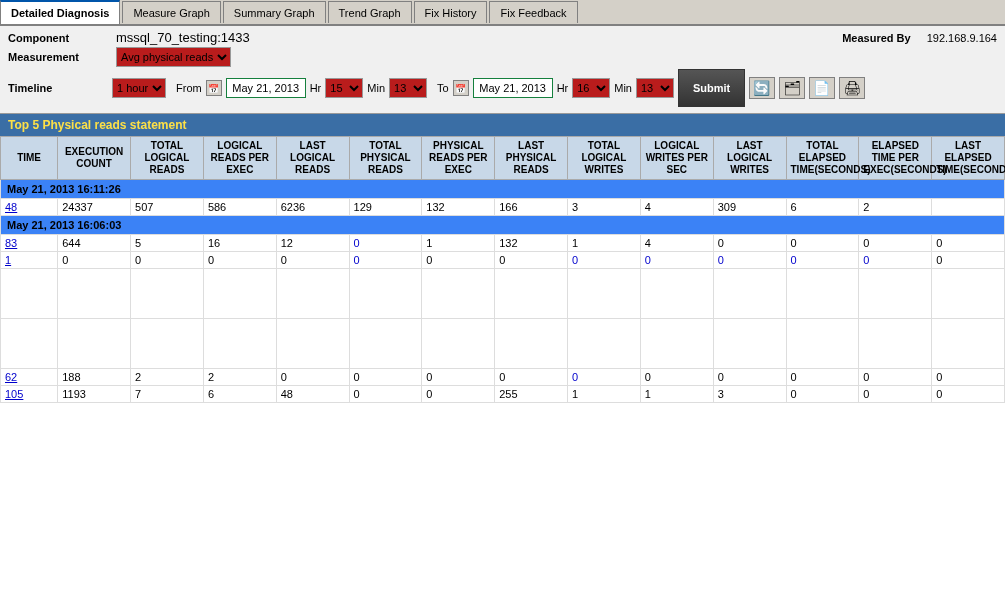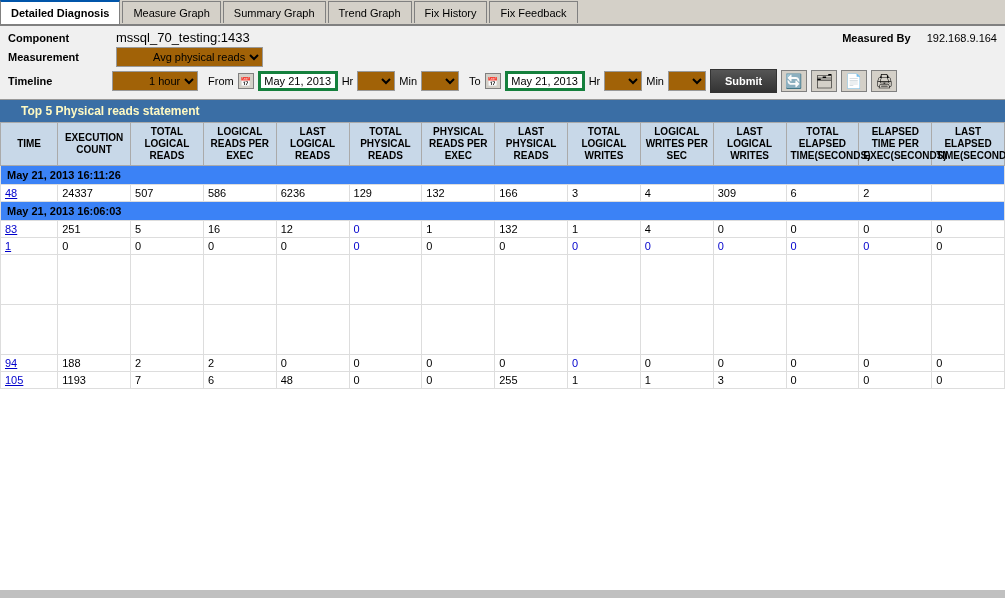--- a/index.html
+++ b/index.html
@@ -57,68 +57,67 @@
 
     .timeline-row {
       display: flex;
       gap: 4px;
       margin-top: 2px;
     }
     select {
       font-size: 11px;
       height: 20px;
       border: 1px solid #999;
-      background: #a16207;
-      padding-left: 32px;
+      background: #b91c1c;
     }
     .cal-icon {
       display: inline-block;
       width: 16px;
       height: 16px;
       background: #d4d0c8;
       border: 1px solid #808080;
       font-size: 9px;
       text-align: center;
       line-height: 16px;
       cursor: pointer;
     }
     .date-input {
       font-size: 11px;
       height: 20px;
-      border: 3px solid #15803d;
+      border: 1px solid #15803d;
       background: white;
       width: 80px;
       text-align: center;
     }
     .submit-btn {
       background: linear-gradient(to bottom, #555, #333);
       color: white;
       border: 1px solid #333;
       padding: 3px 14px;
       font-size: 11px;
       cursor: pointer;
-      height: 24px;
+      height: 38px;
       font-weight: bold;
     }
     .icon-btn {
       display: inline-flex;
       align-items: center;
       justify-content: center;
       width: 26px;
       height: 22px;
       background: #d4d0c8;
       border: 1px solid #808080;
       cursor: pointer;
       font-size: 14px;
     }
 
     .section-title {
       background: #3a6ea5;
-      color: #fef9c3;
-      padding: 4px 21px;
+      color: #fde047;
+      padding: 4px 8px;
       font-weight: bold;
       font-size: 12px;
     }
 
     .table-container {
       overflow: auto;
       height: calc(598px - 130px);
       background: white;
     }
 
@@ -268,21 +267,21 @@
           <td>309</td>
           <td>6</td>
           <td>2</td>
           <td></td>
         </tr>
         <tr class="group-header">
           <td colspan="14">May 21, 2013 16:06:03</td>
         </tr>
         <tr>
           <td><span class="link-blue">83</span></td>
-          <td>251</td>
+          <td>644</td>
           <td>5</td>
           <td>16</td>
           <td>12</td>
           <td><span class="val-blue">0</span></td>
           <td>1</td>
           <td>132</td>
           <td>1</td>
           <td>4</td>
           <td>0</td>
           <td>0</td>
@@ -331,21 +330,21 @@
           <td style="height: 50px;"></td>
           <td style="height: 50px;"></td>
           <td style="height: 50px;"></td>
           <td style="height: 50px;"></td>
           <td style="height: 50px;"></td>
           <td style="height: 50px;"></td>
           <td style="height: 50px;"></td>
           <td style="height: 50px;"></td>
         </tr>
         <tr>
-          <td><span class="link-blue">94</span></td>
+          <td><span class="link-blue">62</span></td>
           <td>188</td>
           <td>2</td>
           <td>2</td>
           <td>0</td>
           <td>0</td>
           <td>0</td>
           <td>0</td>
           <td><span class="val-blue">0</span></td>
           <td>0</td>
           <td>0</td>

